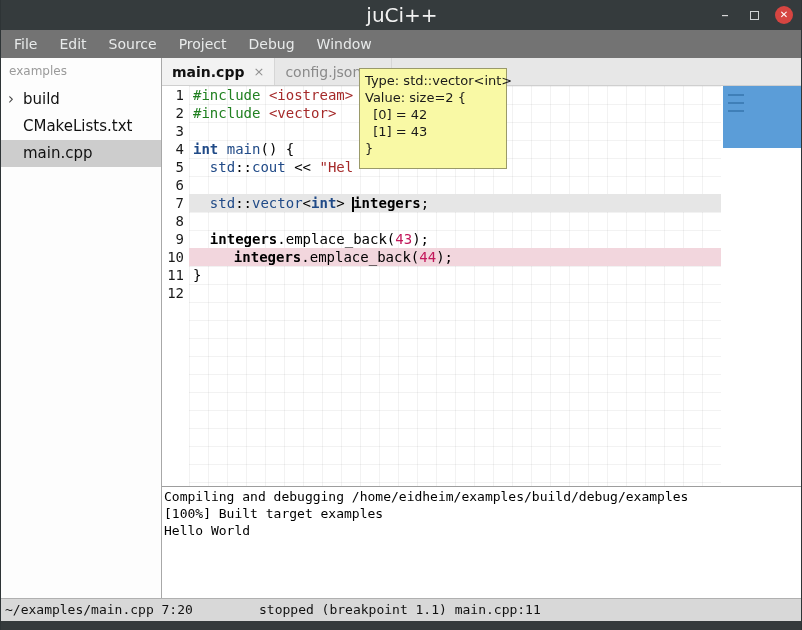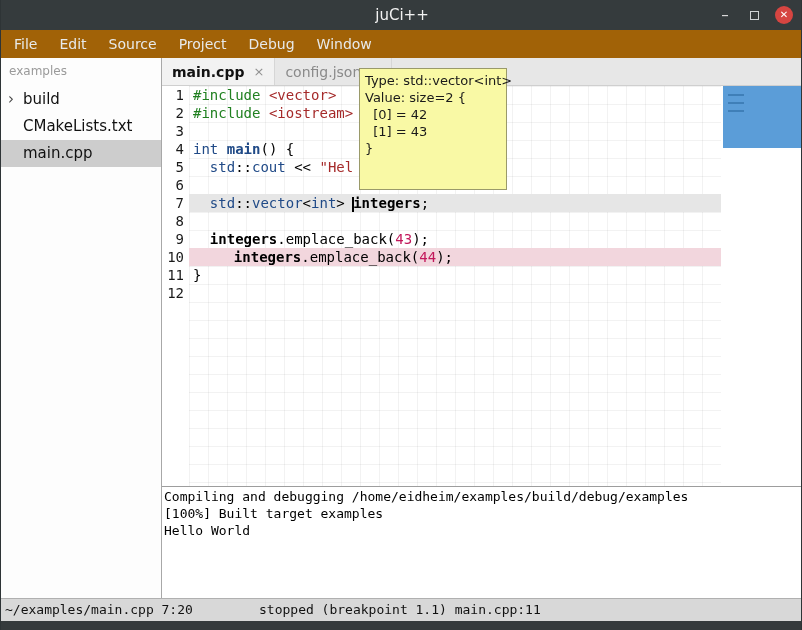--- a/index.html
+++ b/index.html
@@ -4,30 +4,30 @@
 <style>
   * { margin:0; padding:0; box-sizing:border-box; }
   html,body { width:802px; height:630px; }
   body { font-family:"DejaVu Sans", sans-serif; background:#fff; }
   .window { position:relative; width:802px; height:630px; overflow:hidden;
             border-left:1px solid #2e3436; border-right:1px solid #2e3436; background:#fff; }
 
   
   .titlebar { position:absolute; left:0; top:0; width:802px; height:30px;
               background:#353b3d; display:flex; align-items:center; justify-content:center; }
-  .title { color:#f2f2f2; font-size:15px; }
+  .title { color:#f2f2f2; font-size:20px; }
   .win-controls { position:absolute; right:10px; top:0; height:30px; display:flex; align-items:center; gap:16px; }
   .btn-min { color:#d8d8d8; font-size:15px; width:18px; text-align:center; cursor:default; }
   .btn-max { width:9px; height:9px; border:1.5px solid #cfd4d6; display:inline-block; }
   .btn-close { width:18px; height:18px; border-radius:50%; background:#d64541; color:#fff;
                font-size:10px; line-height:18px; text-align:center; }
 
   
   .menubar { position:absolute; left:0; top:30px; width:802px; height:28px;
-             background:#a16207; display:flex; align-items:center; padding-left:2px; }
+             background:#737373; display:flex; align-items:center; padding-left:2px; }
   .menu-item { color:#e8eaea; font-size:14px; padding:0 11px; line-height:28px; }
 
   
   .sidebar { position:absolute; left:0; top:58px; width:160px; height:540px; background:#fdfdfd; overflow:hidden; }
   .sidebar-header { color:#9a9a9a; font-size:12px; padding:6px 8px 8px 8px; }
   .tree-item { position:relative; height:27px; line-height:27px; font-size:15px; color:#111; padding-left:22px; }
   .tree-item.selected { background:#cdcdcd; }
   .expander { position:absolute; left:7px; top:0; color:#444; font-size:15px; }
   .vdiv { position:absolute; left:160px; top:58px; width:1px; height:540px; background:#a8a8a8; }
 
@@ -50,23 +50,23 @@
                linear-gradient(to right, rgba(0,0,0,0.05) 1px, transparent 1px),
                linear-gradient(to bottom, rgba(0,0,0,0.05) 1px, transparent 1px);
              background-size:19px 18px;
              font-family:"DejaVu Sans Mono", monospace; font-size:14px; color:#000; }
   .code-line { height:18px; line-height:18px; white-space:pre; padding-left:4px; }
   .code-line.current { background:#e6e6e6; }
   .code-line.break { background:#f2d6dd;padding-left:28px; }
   .tok-pp  { color:#208020; }
   .tok-inc { color:#a52a2a; }
   .tok-str { color:#a52a2a; }
-  .tok-kw  { color:#204a87; font-weight:normal; }
+  .tok-kw  { color:#204a87; font-weight:bold; }
   .tok-ns  { color:#204a87; }
-  .tok-fn  { color:#204a87; font-weight:bold;text-align:right; }
+  .tok-fn  { color:#204a87; font-weight:normal;text-align:right; }
   .tok-num { color:#c2185b; }
   .tok-var { color:#000; font-weight:bold; }
   .tok-pl  { color:#000; }
   .cursor { display:inline-block; width:1.5px; height:15px; background:#000; vertical-align:middle; margin:0 -0.75px; }
   .rightstrip { position:absolute; left:559px; top:0; width:82px; height:400px; background:#fff; }
   .minimap-view { position:absolute; left:2px; top:0; width:78px; height:62px; background:#5b9dd8; }
   .mm-mark { position:absolute; left:5px; width:16px; height:2px; background:#3f7fb8; }
 
   .hdiv { position:absolute; left:161px; top:486px; width:641px; height:1px; background:#9d9d9d; }
 
@@ -77,21 +77,21 @@
 
   
   .statusbar { position:absolute; left:0; top:598px; width:802px; height:23px;
                background:#d8d8d8; border-top:1px solid #b0b0b0;
                font-family:"DejaVu Sans Mono", monospace; font-size:13px; color:#111; }
   .status-left { position:absolute; left:4px; top:0; line-height:22px; white-space:pre; }
   .status-center { position:absolute; left:258px; top:0; line-height:22px; white-space:pre; }
   .bottomstrip { position:absolute; left:0; top:621px; width:802px; height:9px; background:#353a3c; }
 
   
-  .tooltip { position:absolute; left:358px; top:68px; width:148px; height:122px;
+  .tooltip { position:absolute; left:358px; top:68px; width:148px; height:101px;
              background:#f9f9a5; border:1px solid #9a9a6a; z-index:10;
              font-size:13px; color:#1a1a1a; padding:3px 5px; }
   .tt-type { line-height:17px; white-space:pre; }
   .tt-value { }
   .tt-line { line-height:17px; white-space:pre; }
 </style>
 </head>
 <body>
 
 <div class="window">
@@ -144,22 +144,22 @@
         <div class="gutter-num">5</div>
         <div class="gutter-num">6</div>
         <div class="gutter-num">7</div>
         <div class="gutter-num">8</div>
         <div class="gutter-num">9</div>
         <div class="gutter-num">10</div>
         <div class="gutter-num">11</div>
         <div class="gutter-num">12</div>
       </div>
     <div class="codecol" id="codecol">
+        <div class="code-line"><span class="tok-pp">#include</span><span class="tok-pl"> </span><span class="tok-inc">&lt;iostream&gt;</span></div>
         <div class="code-line"><span class="tok-pp">#include</span><span class="tok-pl"> </span><span class="tok-inc">&lt;vector&gt;</span></div>
-        <div class="code-line"><span class="tok-pp">#include</span><span class="tok-pl"> </span><span class="tok-inc">&lt;iostream&gt;</span></div>
         <div class="code-line"></div>
         <div class="code-line"><span class="tok-kw">int</span><span class="tok-pl"> </span><span class="tok-fn">main</span><span class="tok-pl">() {</span></div>
         <div class="code-line"><span class="tok-pl">  </span><span class="tok-ns">std</span><span class="tok-pl">::</span><span class="tok-ns">cout</span><span class="tok-pl"> &lt;&lt; </span><span class="tok-str">"Hel</span></div>
         <div class="code-line"></div>
         <div class="code-line current"><span class="tok-pl">  </span><span class="tok-ns">std</span><span class="tok-pl">::</span><span class="tok-ns">vector</span><span class="tok-pl">&lt;</span><span class="tok-kw">int</span><span class="tok-pl">&gt; </span><span class="cursor"></span><span class="tok-var">integers</span><span class="tok-pl">;</span></div>
         <div class="code-line"></div>
         <div class="code-line"><span class="tok-pl">  </span><span class="tok-var">integers</span><span class="tok-pl">.emplace_back(</span><span class="tok-num">43</span><span class="tok-pl">);</span></div>
         <div class="code-line break"><span class="tok-pl">  </span><span class="tok-var">integers</span><span class="tok-pl">.emplace_back(</span><span class="tok-num">44</span><span class="tok-pl">);</span></div>
         <div class="code-line"><span class="tok-pl">}</span></div>
       </div>

